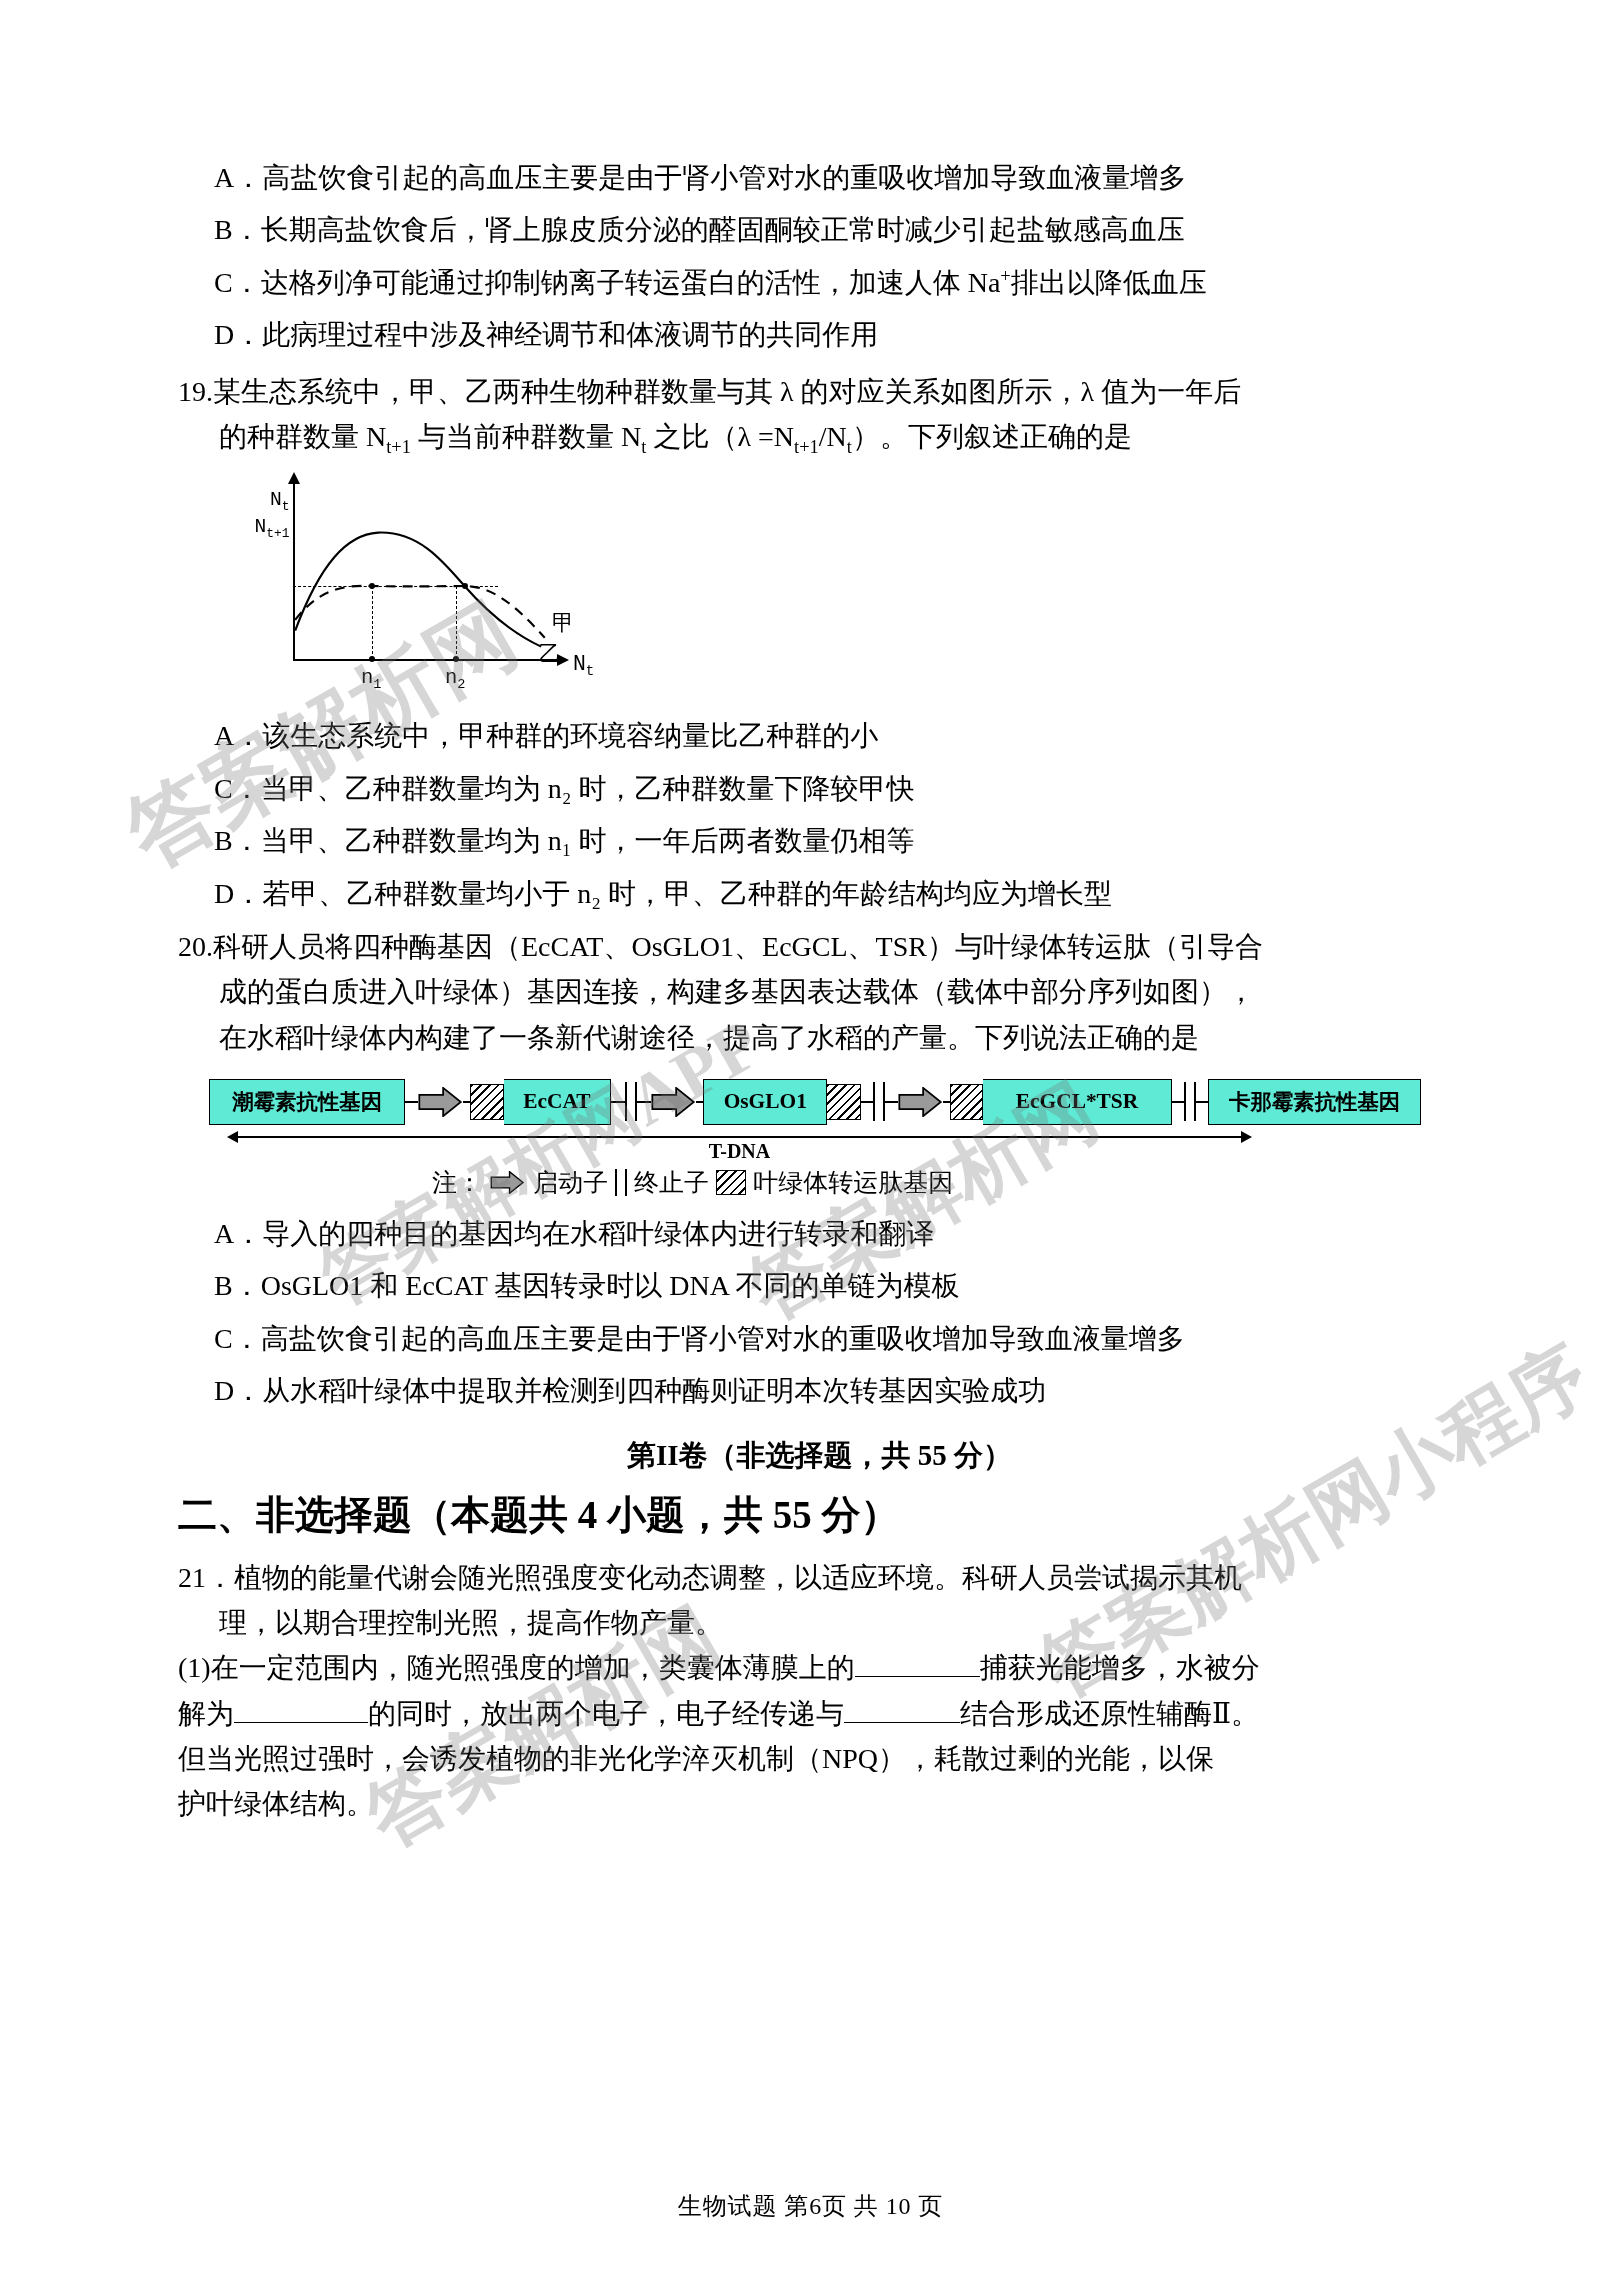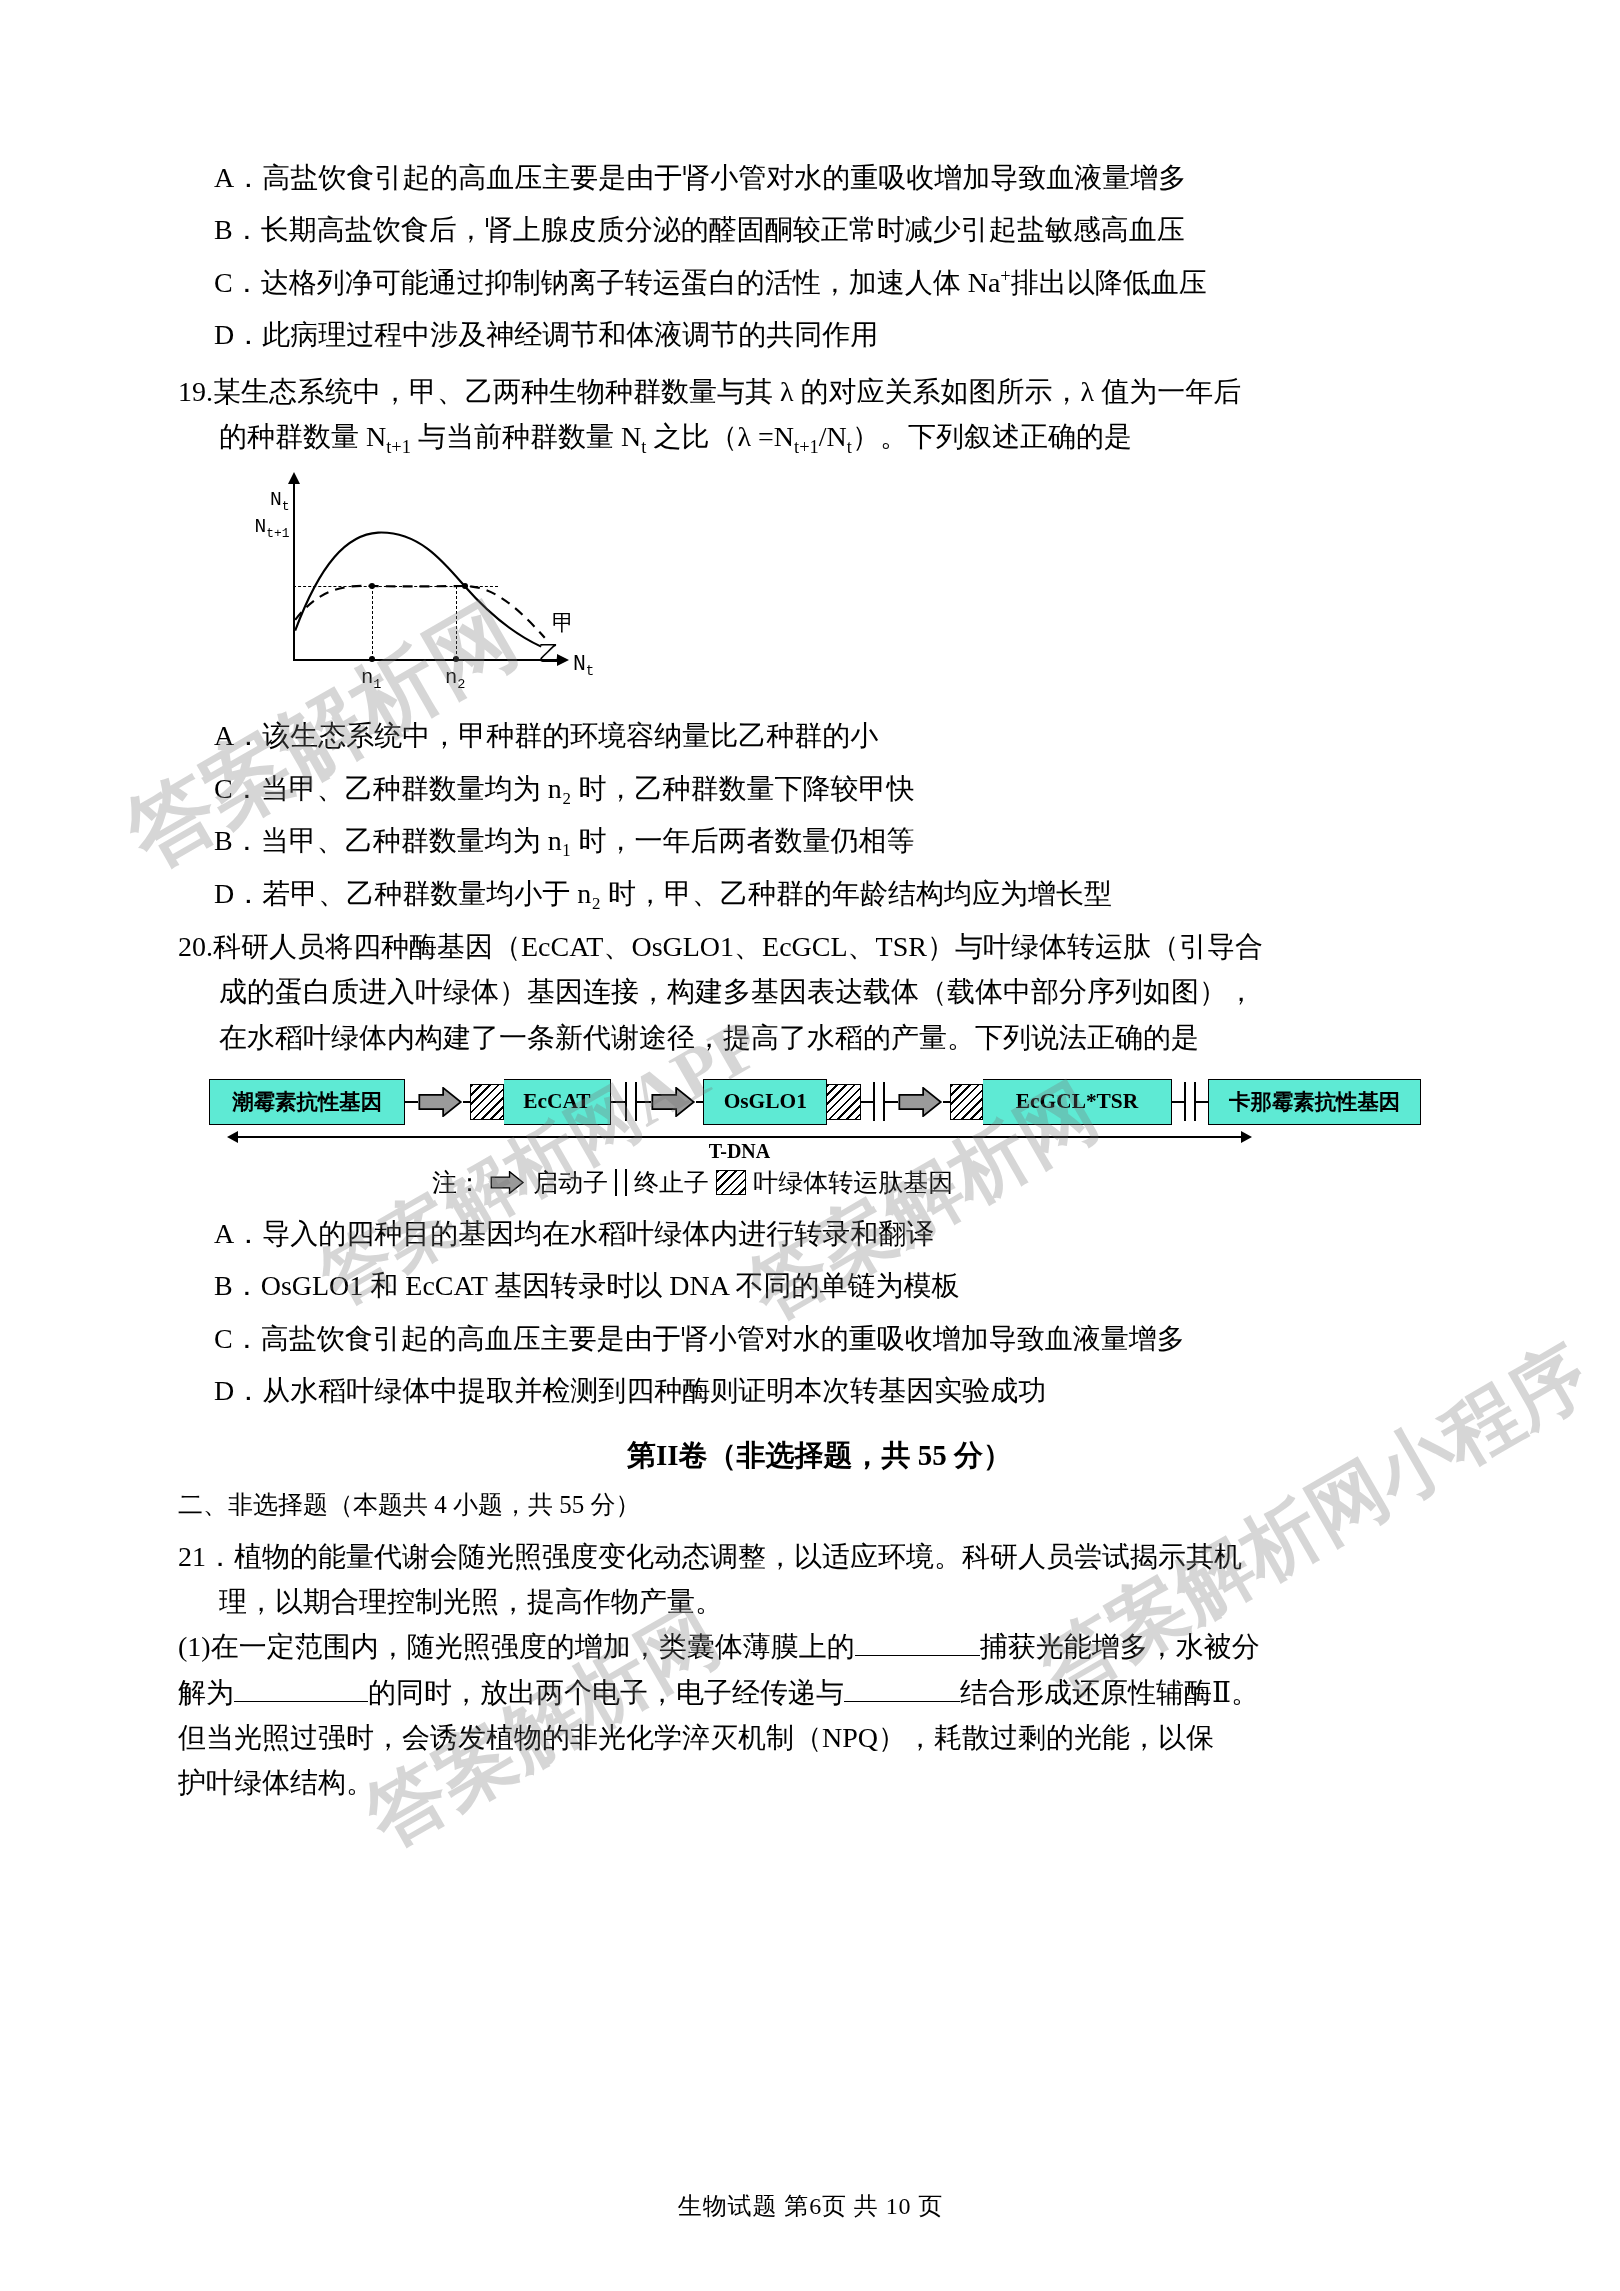--- a/index.html
+++ b/index.html
@@ -47,22 +47,22 @@
     font-size: 0.66em;
   }
   .section-title {
     text-align: center;
     font-weight: bold;
     font-size: 29px;
     margin: 23px 0 12.5px 0;
     font-family: "Liberation Serif", serif;
   }
   .section-head {
-    font-weight: normal;
-    font-size: 25px;
+    font-weight: bold;
+    font-size: 39px;
     margin: 5.3px 0 12.5px 0;
   }
   .footer {
     position: absolute;
     left: 0;
     right: 0;
     bottom: 70px;
     text-align: center;
     font-size: 24px;
     letter-spacing: 0.9px;

